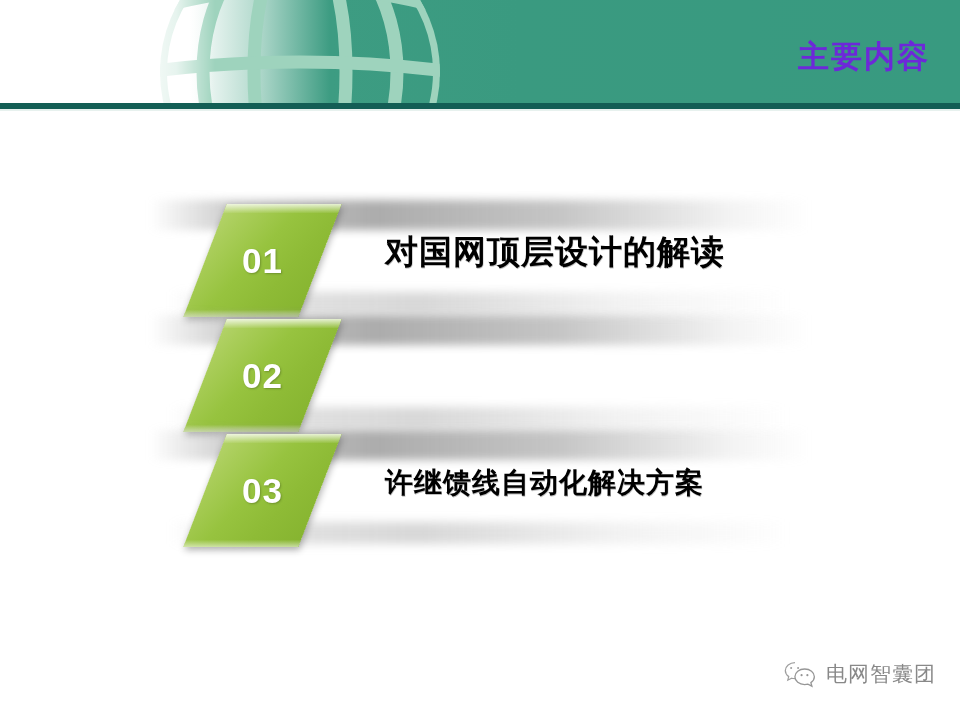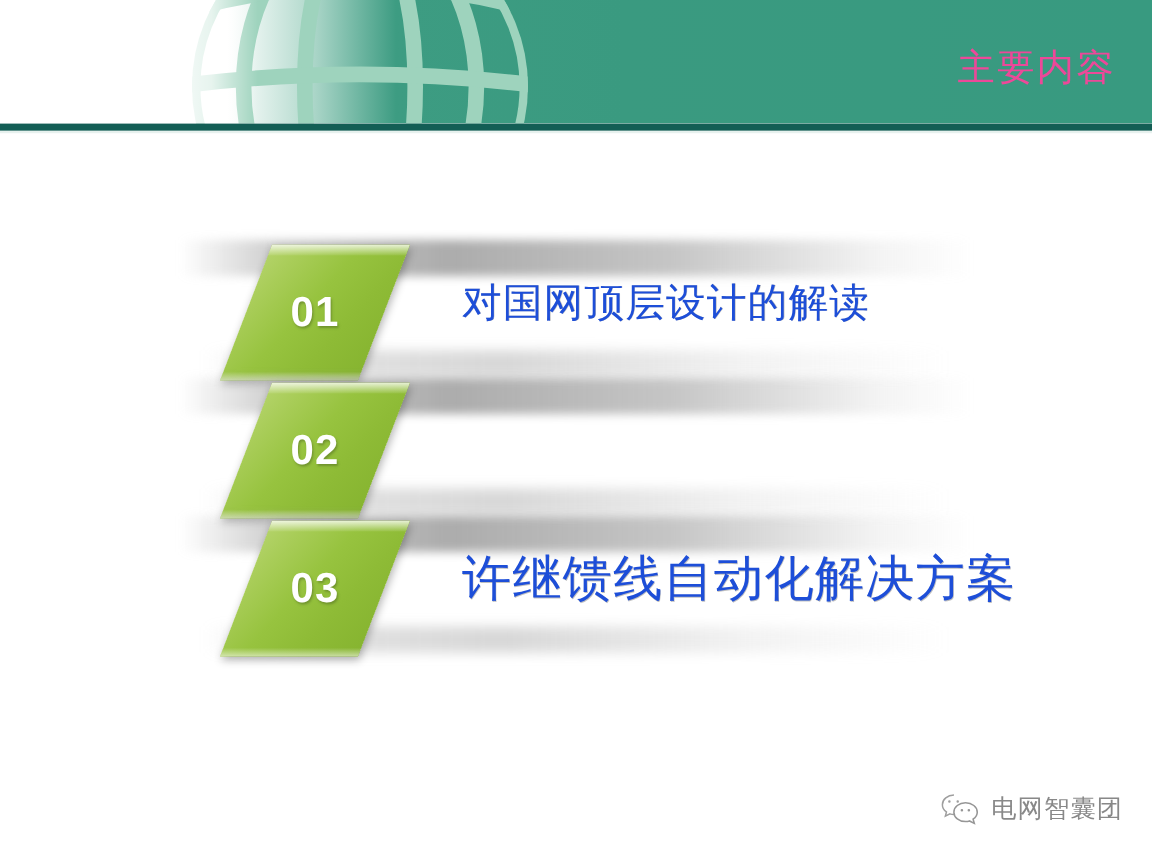--- a/index.html
+++ b/index.html
@@ -71,22 +71,22 @@
         rgba(255,255,255,0.75) 82%,
         rgba(255,255,255,0.0) 100%);
     pointer-events: none;
   }
 
   .header-title {
     position: absolute;
     right: 30px;
     top: 41px;
     font-size: 31px;
-    font-weight: normal;
-    color: #ec4899;
+    font-weight: bold;
+    color: #6d28d9;
     letter-spacing: 2px;
     line-height: 1;
     white-space: nowrap;
   }
 
   
   .header-rule {
     position: absolute;
     left: 0;
     top: 103px;
@@ -198,28 +198,28 @@
     z-index: 2;
   }
 
   .row-label {
     position: absolute;
     left: 385px;
     top: 0;
     height: 113px;
     display: flex;
     align-items: center;
-    color: #1d4ed8;
-    font-weight: normal;
+    color: #000000;
+    font-weight: bold;
     font-size: 33px;
     letter-spacing: 1px;
     white-space: nowrap;
     text-shadow: 0.5px 0.5px 0 rgba(0,0,0,0.25);
   }
-  .row-label.big { font-size: 41px; }
+  .row-label.big { font-size: 28px; }
 
   
   .watermark {
     position: absolute;
     right: 24px;
     bottom: 32px;
     display: flex;
     align-items: center;
     gap: 9px;
     opacity: 0.72;

